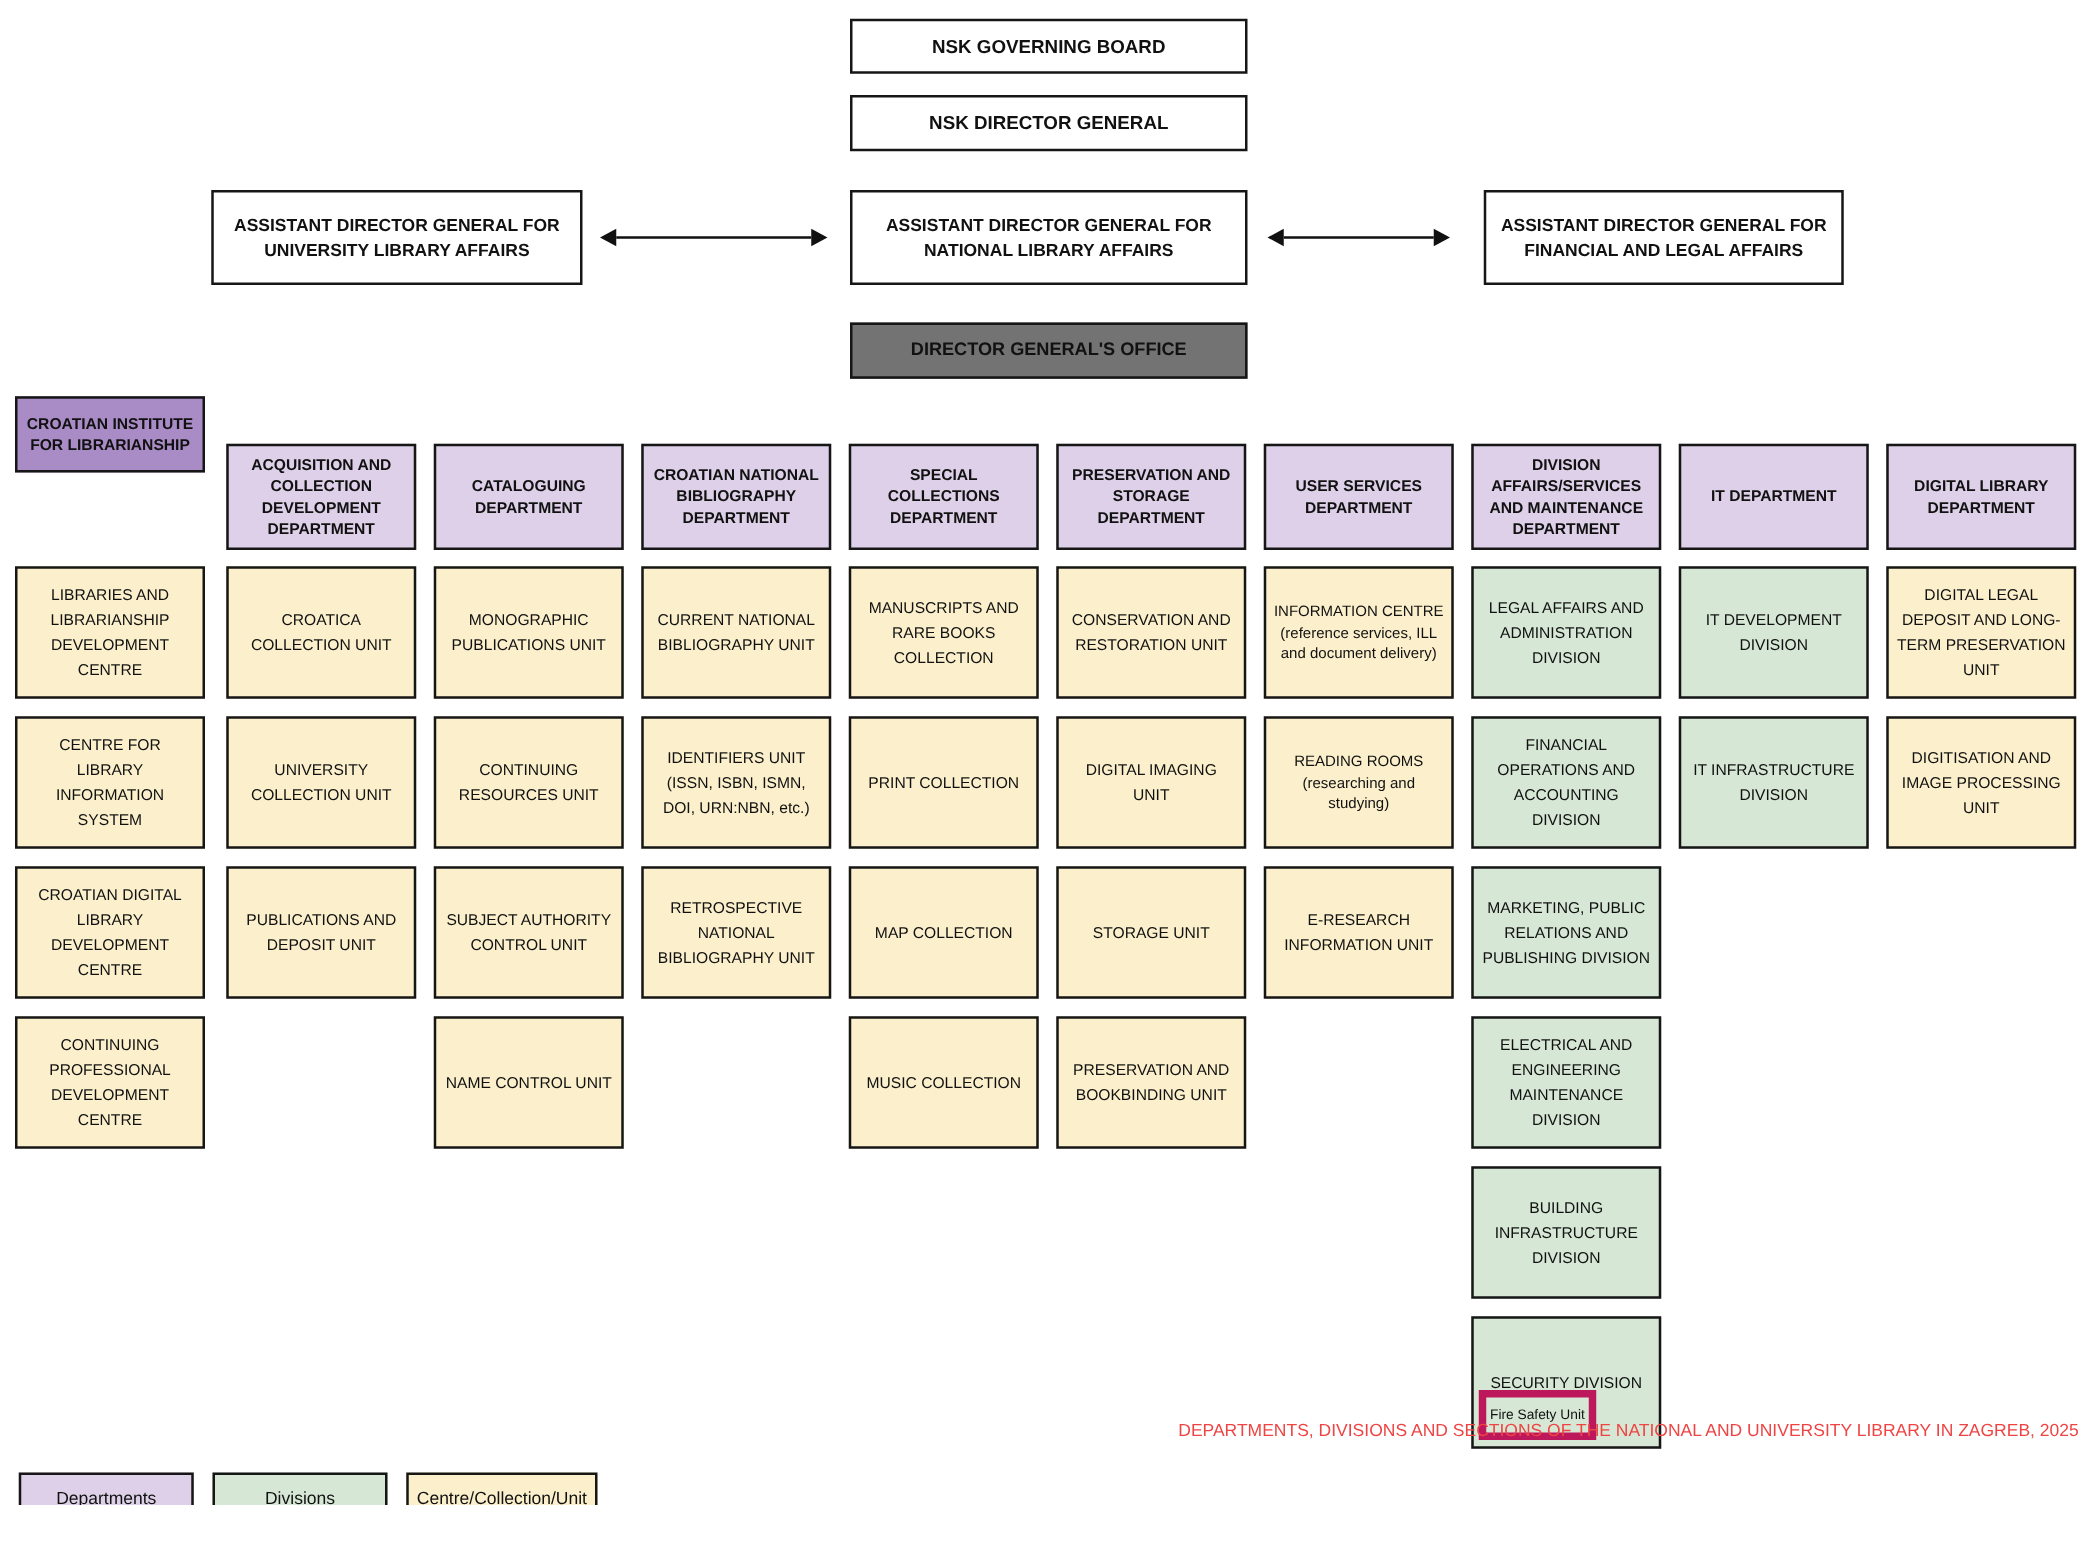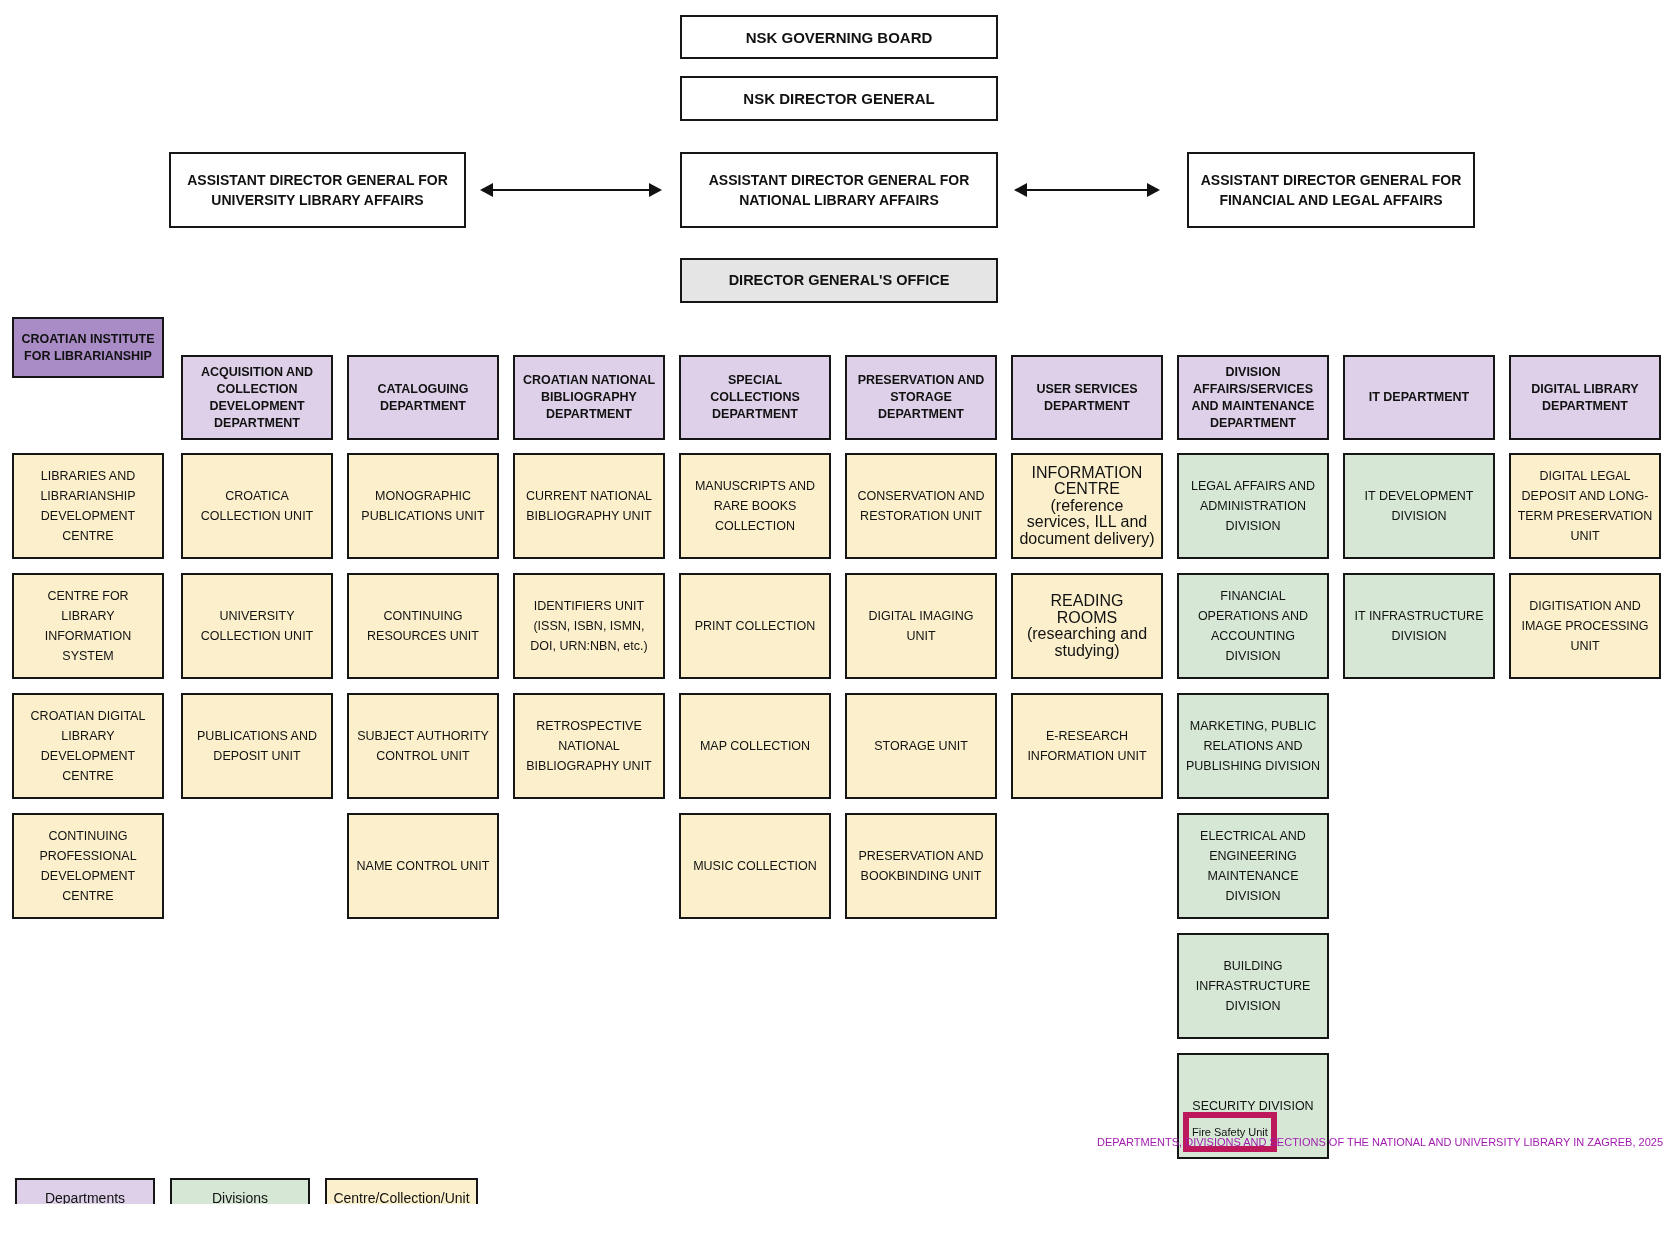--- a/index.html
+++ b/index.html
@@ -11,43 +11,43 @@
          text-align:center; background:#fff; }
   .abs { position:absolute; }
 
   .topbox { font-weight:bold; font-size:15px; line-height:19px; padding:0 6px; }
   .asst   { font-size:14px;  line-height:20px; padding:0 4px; }
 
   .department      { background:#ddd0e8; }
   .department-dark { background:#a98cc6; }
   .division        { background:#d6e8d5; }
   .unit            { background:#fcf0cc; }
-  .office          { background:#e5e5e5; }
+  .office          { background:#737373; }
 
   .col { position:absolute; top:355px; width:152px; }
   .col.first { top:317px; }
   .col .header { height:85px; font-weight:bold; font-size:12.5px; line-height:17px; padding:0 4px; }
   .col.first .header { height:61px; }
   .col .item { height:106px; margin-top:14px; font-size:12.5px; line-height:20px; padding:0 6px; position:relative; }
   .col .header + .item { margin-top:13px; }
   .col.first .header + .item { margin-top:75px; }
-  .item.small { font-size:16px; line-height:16.5px; }
+  .item.small { font-size:12px; line-height:16.5px; }
 
   .subbox { position:absolute; left:4px; bottom:5px; border:6px solid #be185d;
             font-size:11px; line-height:12px; padding:8px 3px; background:transparent; font-weight:normal; }
 
   .darrow { position:absolute; top:189px; height:2px; background:#111; }
   .darrow::before { content:""; position:absolute; left:-13px; top:-6px; width:0; height:0;
       border-top:7px solid transparent; border-bottom:7px solid transparent; border-right:13px solid #111; }
   .darrow::after  { content:""; position:absolute; right:-13px; top:-6px; width:0; height:0;
       border-top:7px solid transparent; border-bottom:7px solid transparent; border-left:13px solid #111; }
 
   .legend-box { position:absolute; top:1178px; height:40px; font-size:14px; }
 
-  #caption { position:absolute; right:15px; top:1136px; font-size:11px; white-space:nowrap; color:#a21caf; }
+  #caption { position:absolute; right:15px; top:1136px; font-size:14px; white-space:nowrap; color:#ef4444; }
 </style>
 </head>
 <body>
 
 <div id="canvas">
 
   <div class="box abs topbox" style="left:680px; top:15px; width:318px; height:44px;">NSK  GOVERNING BOARD</div>
 
   <div class="box abs topbox" style="left:680px; top:76px; width:318px; height:45px;">NSK DIRECTOR GENERAL</div>
 

